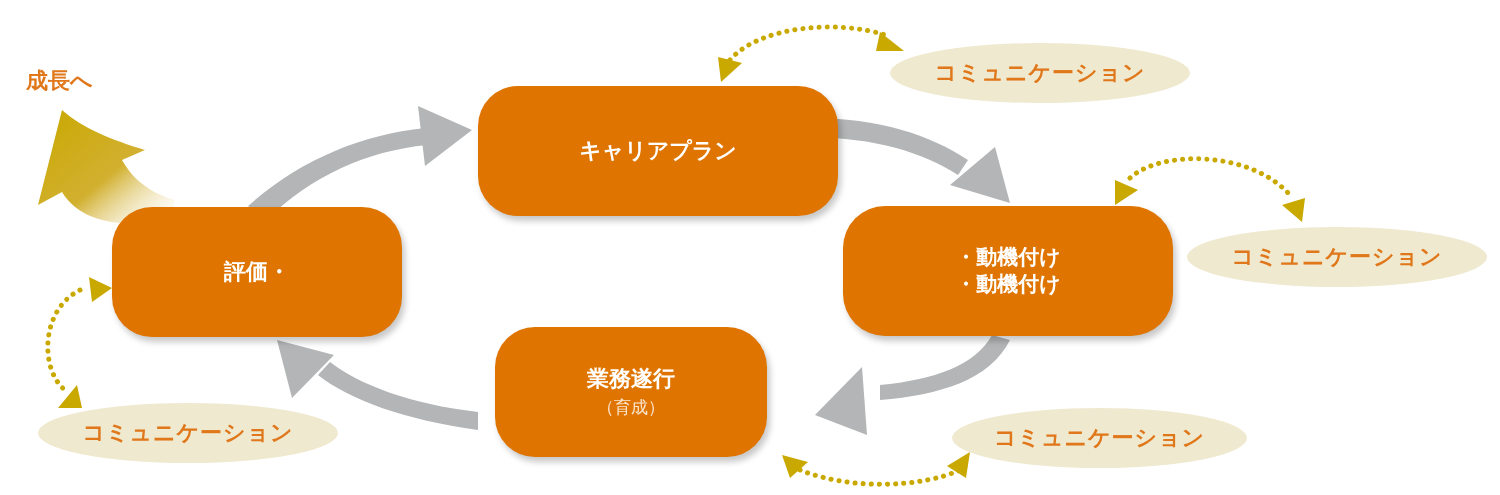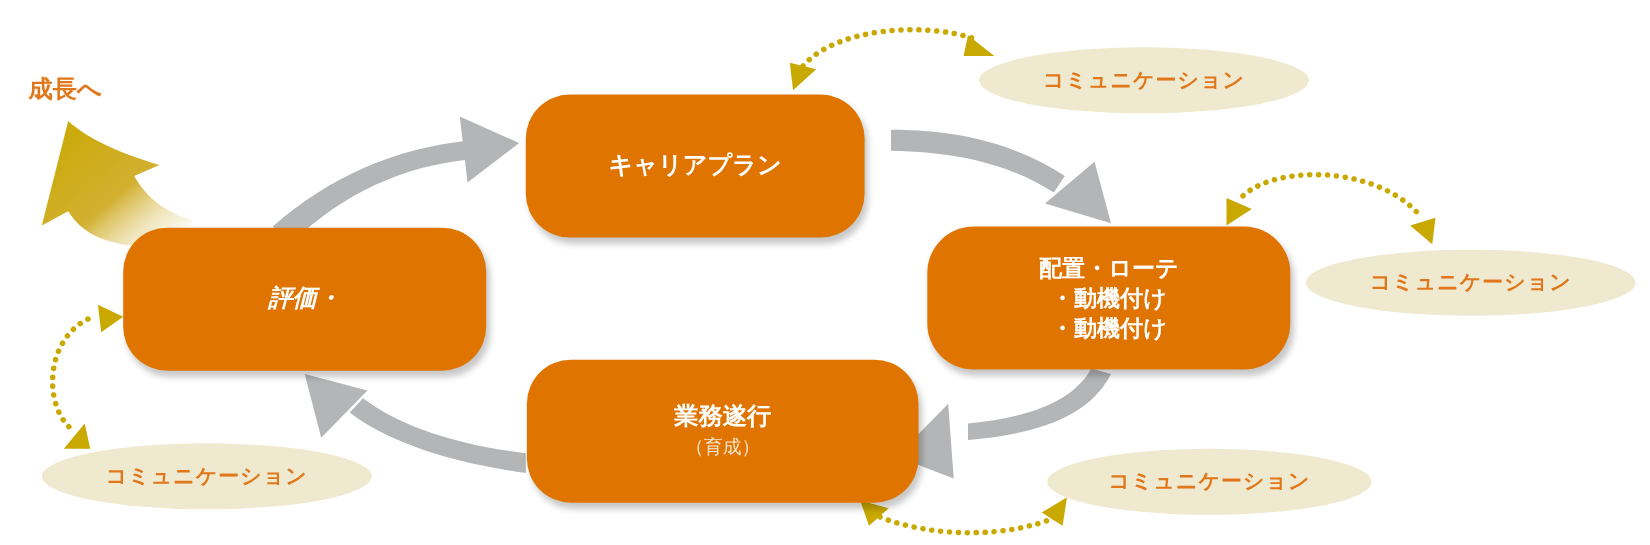--- a/index.html
+++ b/index.html
@@ -11,21 +11,21 @@
     border-radius: 40px; display: flex; flex-direction: column;
     align-items: center; justify-content: center; text-align: center;
     box-shadow: 3px 5px 6px rgba(0,0,0,0.22);
   }
   .node .title { font-size: 22px; font-weight: bold; line-height: 30px; }
   .node .sub { font-size: 17px; line-height: 26px; color: #fbe6d0; }
   .node .line { font-size: 21px; font-weight: bold; line-height: 27px; }
   .comm {
     position: absolute; background: #efe9cf; border-radius: 50%;
     display: flex; align-items: center; justify-content: center;
-    color: #e0771a; font-size: 19px; font-weight: bold; letter-spacing: 1px; text-align: right;
+    color: #e0771a; font-size: 22px; font-weight: bold; letter-spacing: 1px; text-align: right;
   }
   .growth-label {
     position: absolute; left: 26px; top: 66px; color: #e0771a;
     font-size: 22px; font-weight: bold;
   }
 </style>
 </head>
 <body>
 
 <svg id="diagram" viewBox="0 0 1500 495" xmlns="http://www.w3.org/2000/svg">
@@ -73,35 +73,34 @@
   </g>
   <g>
     <path d="M80,290 C40,310 40,370 65,390" fill="none" stroke="#c9a800" stroke-width="5" stroke-linecap="round" stroke-dasharray="0.1 8"></path>
     <polygon points="112,288 89,277 92,302" fill="#c9a800"></polygon>
     <polygon points="82,408 58,408 77,385" fill="#c9a800"></polygon>
   </g>
 </svg>
 
 <div class="growth-label">成長へ</div>
 
-<div class="node" style="left:478px; top:86px; width:308px; height:130px;">
+<div class="node" style="left:478px; top:86px; width:360px; height:130px;">
   <div class="title">キャリアプラン</div>
 </div>
 
 <div class="node" style="left:843px; top:206px; width:330px; height:130px; border-radius:42px;">
-  <div class="line">配置・ローテ</div>
   <div class="line">・動機付け</div>
   <div class="line">・動機付け</div>
 </div>
 
-<div class="node" style="left:479px; top:327px; width:356px; height:130px;">
+<div class="node" style="left:495px; top:327px; width:272px; height:130px;">
   <div class="title">業務遂行</div>
   <div class="sub">（育成）</div>
 </div>
 
-<div class="node" style="left:112px; top:207px; width:330px; height:130px;font-style:italic;">
+<div class="node" style="left:112px; top:207px; width:290px; height:130px;">
   <div class="title">評価・</div>
 </div>
 
 <div class="comm" style="left:890px; top:43px; width:300px; height:60px;">コミュニケーション</div>
 <div class="comm" style="left:1187px; top:227px; width:300px; height:60px;">コミュニケーション</div>
 <div class="comm" style="left:952px; top:408px; width:295px; height:60px;">コミュニケーション</div>
 <div class="comm" style="left:38px; top:403px; width:300px; height:60px;">コミュニケーション</div>
 
 </body></html>

